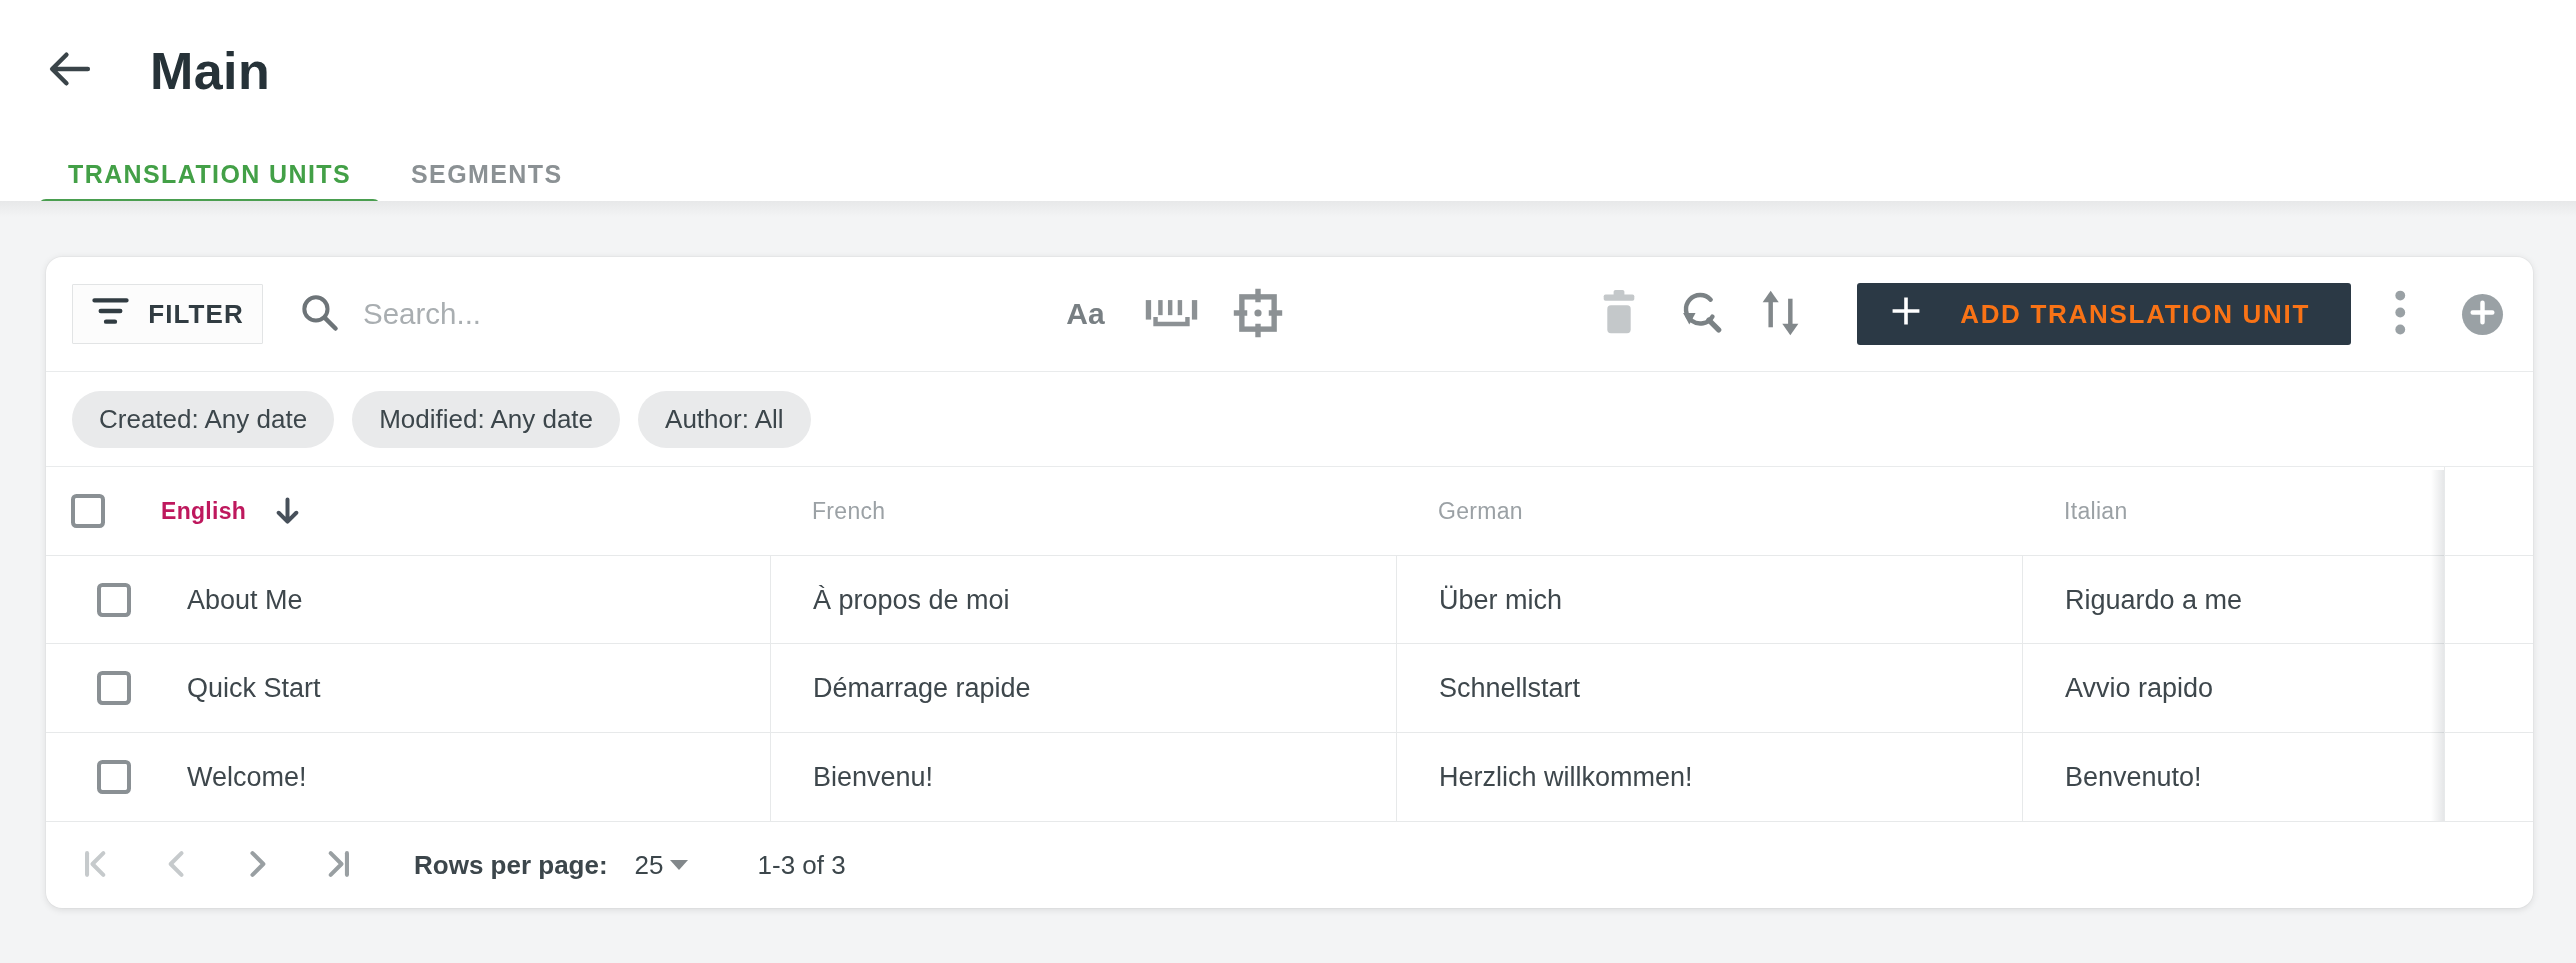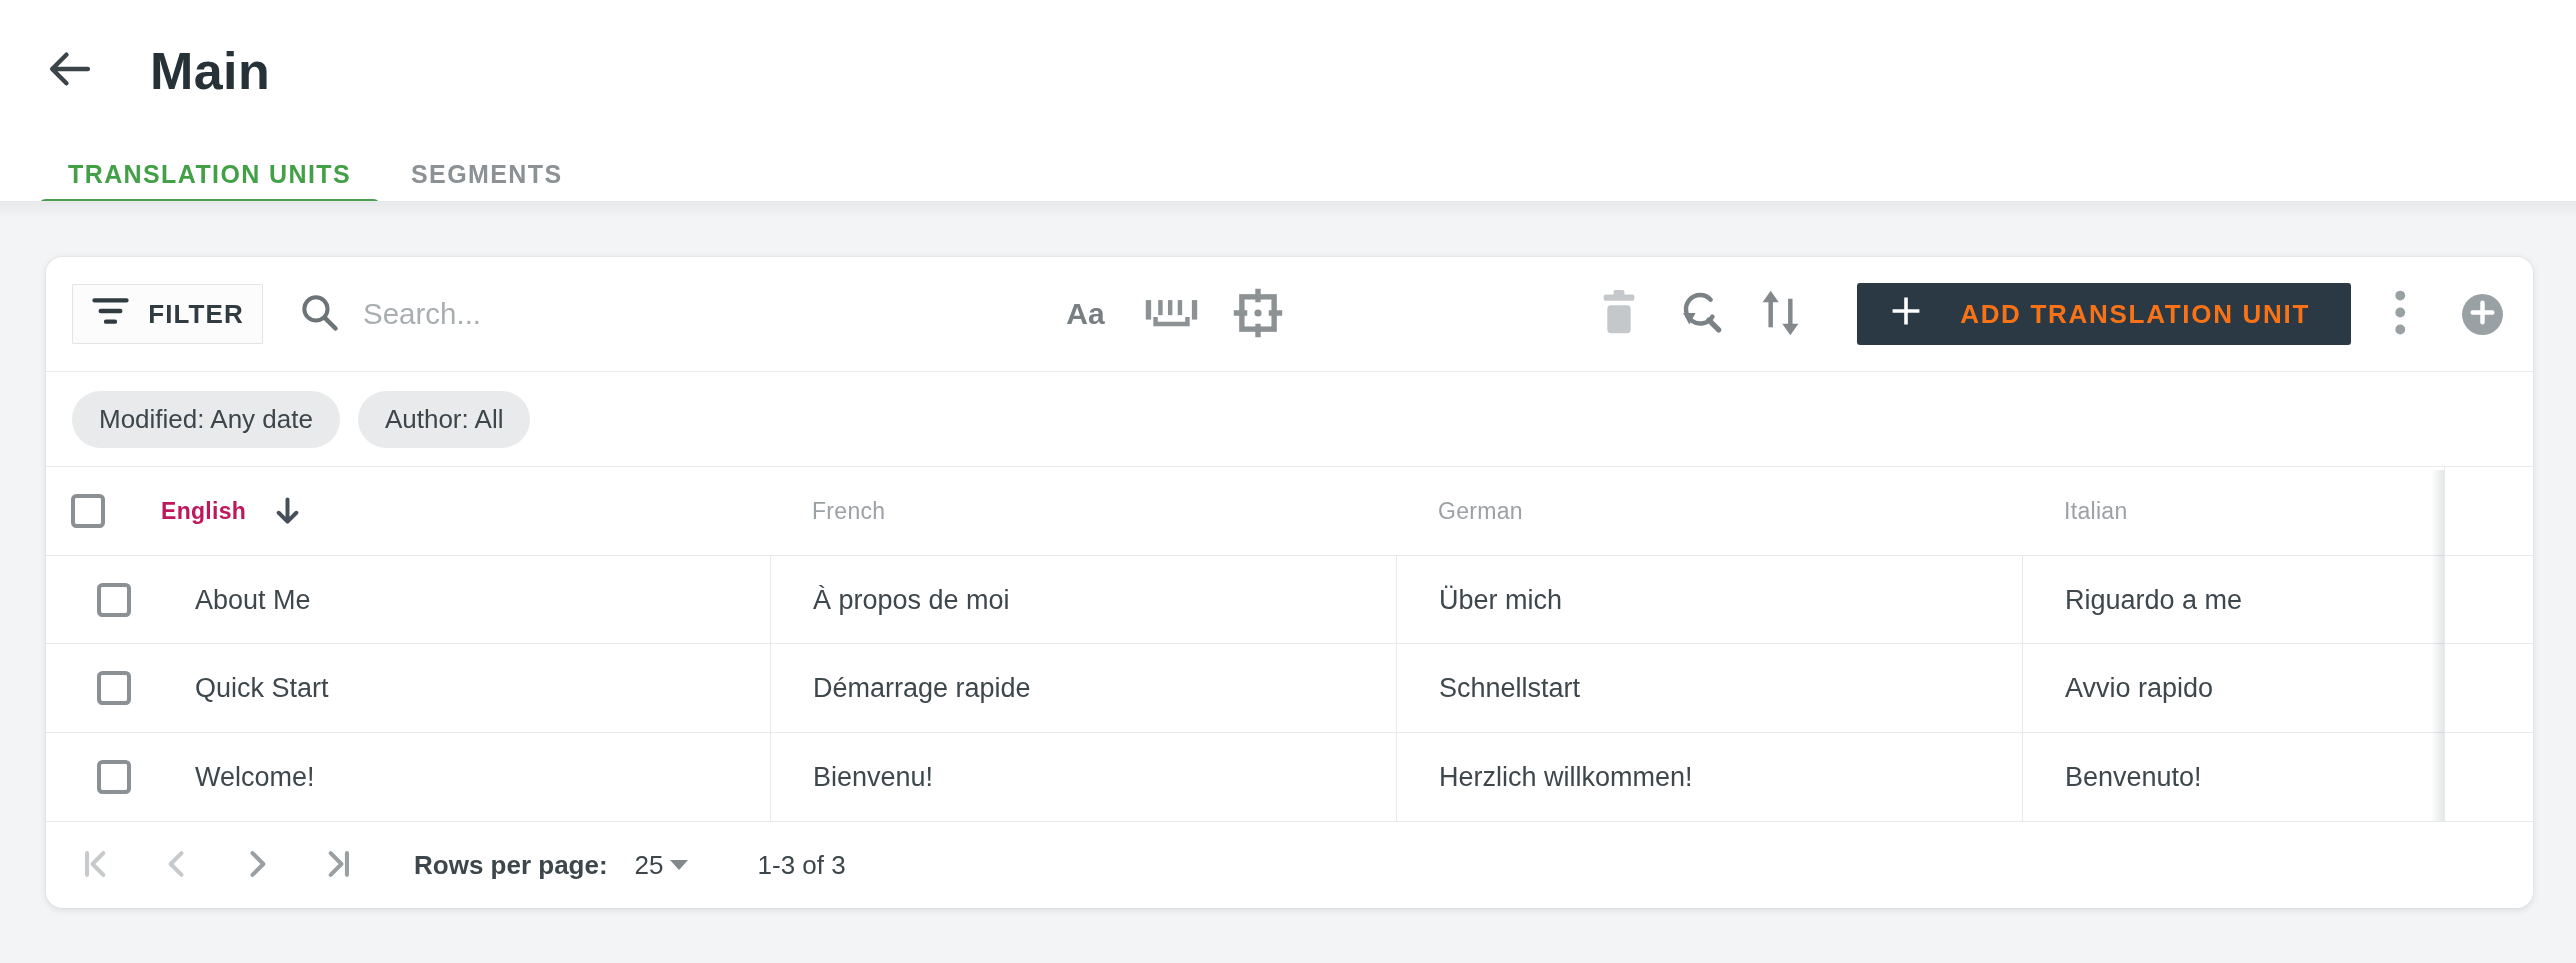--- a/index.html
+++ b/index.html
@@ -71,21 +71,21 @@
   .th { display:flex; align-items:center; padding-left:42px; font-size:23px;
         color:#9ba1a5; letter-spacing:0.3px; }
   .th-first { padding-left:25px; color:#be185d; font-weight:700; }
   .th-label { margin-left:56px; }
   .sort-arrow { margin-left:27px; display:flex; align-items:center; }
   .checkbox { width:34px; height:34px; border:4.5px solid #8a9094; border-radius:5.4px;
               background:#fff; cursor:pointer; flex:none; }
   .trow { position:absolute; left:0; right:0; height:89px; border-top:0.9px solid #e7e9ea; }
   .row1 { top:298px; } .row2 { top:386px; } .row3 { top:475px; }
   .td { display:flex; align-items:center; padding-left:42px; font-size:27px; color:#3e474c;
-        border-left:0.9px solid #e7e9ea;gap:8px; }
+        border-left:0.9px solid #e7e9ea; }
   .td-first { border-left:none; padding-left:51px; }
   .td-text { margin-left:56px; }
   .endcap { border-left:0.9px solid #e7e9ea; }
   .thead .endcap { height:88px; margin-top:0; }
   .pin-shadow { position:absolute; top:213px; left:2385px; width:13.4px; height:351px;
                 background:linear-gradient(to left, rgba(55,65,75,0.13), rgba(55,65,75,0));
                 pointer-events:none; }
 
   
   .tfoot { position:absolute; top:564px; left:0; right:0; height:87px; border-top:0.9px solid #e7e9ea;
@@ -230,20 +230,21 @@
         <button class="fab">
           <span>
             <svg width="25" height="25" viewBox="0 0 28 28" fill="none">
               <path d="M14 3 V25 M3 14 H25" stroke="#ffffff" stroke-width="5" stroke-linecap="round"></path>
             </svg>
           </span>
         </button>
       </div>
 
       <div class="chips-row">
+        <button class="chip">Created: Any date</button>
         <button class="chip">Modified: Any date</button>
         <button class="chip">Author: All</button>
       </div>
 
       <div class="thead grid-row">
         <div class="th th-first">
           <span class="checkbox"></span>
           <span class="th-label">English</span>
           <span class="sort-arrow">
             <svg width="29" height="30" viewBox="0 0 32 34" fill="none">

